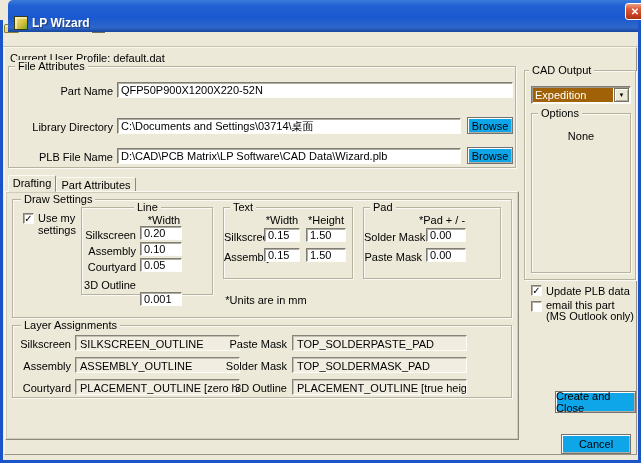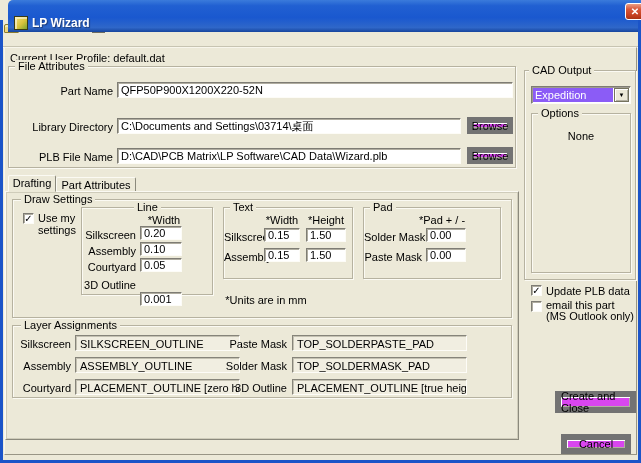--- a/index.html
+++ b/index.html
@@ -65,22 +65,22 @@
     position:absolute; background:#fff; font:11px "Liberation Sans", sans-serif;
     border:1px solid; border-color:#7e7c74 #fdfcf7 #fdfcf7 #7e7c74;
     box-shadow:inset 1px 1px 0 #b0ada0; padding:0 3px; height:16px; color:#000;
   }
   .ro-field {
     position:absolute; background:#f1eee1; height:16px; line-height:14px; padding:1px 4px;
     border:1px solid; border-color:#86847a #fdfcf7 #fdfcf7 #86847a;
     box-shadow:inset 1px 1px 0 #c4c1b2; white-space:nowrap; overflow:hidden;
   }
   .btn {
-    position:absolute; background:#d946ef; font:11px "Liberation Sans", sans-serif;
-    border:6px solid #737373;
+    position:absolute; background:#0ea5e9; font:11px "Liberation Sans", sans-serif;
+    border:1px solid #737373;
     box-shadow:inset 1px 1px 0 #ffffff, inset -1px -1px 0 #b2afa0;
     display:flex; align-items:center; justify-content:center; cursor:pointer; color:#000;
   }
 
   
   .tab {
     position:absolute; height:15px; top:177px; background:#ece9d8;
     border:1px solid; border-color:#fbfaf3 #8b897c transparent #fbfaf3;
     border-radius:2px 2px 0 0; text-align:center; line-height:14px; cursor:pointer;
   }
@@ -99,21 +99,21 @@
     font-size:10px; line-height:9px; text-align:center; color:#000;
   }
 
   
   .combo {
     position:absolute; height:18px; background:#fff;
     border:1px solid; border-color:#7e7c74 #fdfcf7 #fdfcf7 #7e7c74;
     box-shadow:inset 1px 1px 0 #9e9b8e; display:flex; cursor:pointer;
   }
   .combo-sel {
-    flex:1; background:#8b5cf6; color:#fff; margin:1px; padding:0 2px; line-height:14px;
+    flex:1; background:#a16207; color:#fff; margin:1px; padding:0 2px; line-height:14px;
     white-space:nowrap; overflow:hidden;
   }
   .combo-arrow {
     width:15px; margin:1px 1px 1px 0; background:#ece9d8; border:1px solid #75735f;
     box-shadow:inset 1px 1px 0 #fff, inset -1px -1px 0 #b2afa0;
     font-size:6px; display:flex; align-items:center; justify-content:center; color:#000;
   }
   .units-note { position:absolute; text-align:center; }
   .none-text { position:absolute; width:100%; text-align:center; }
 </style>

